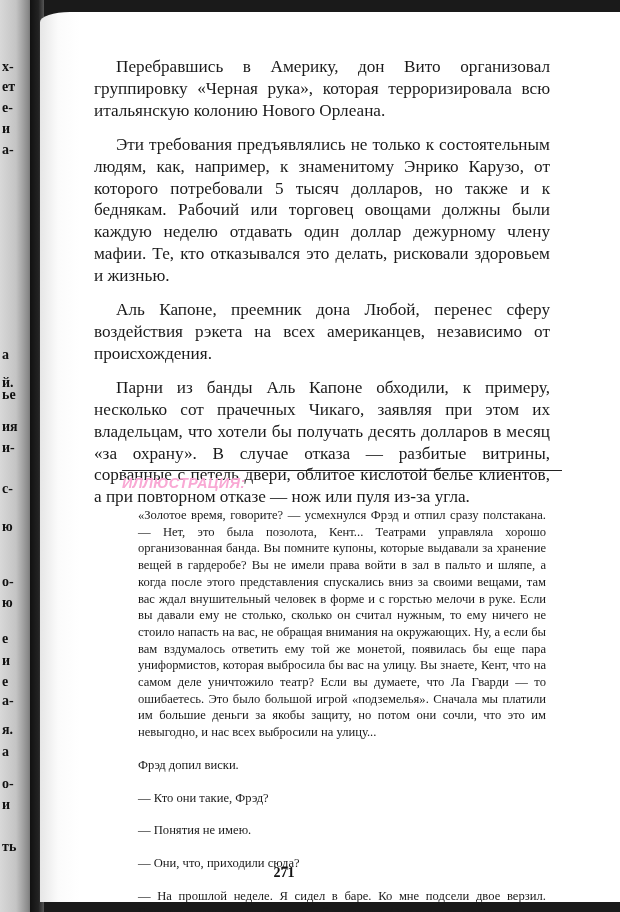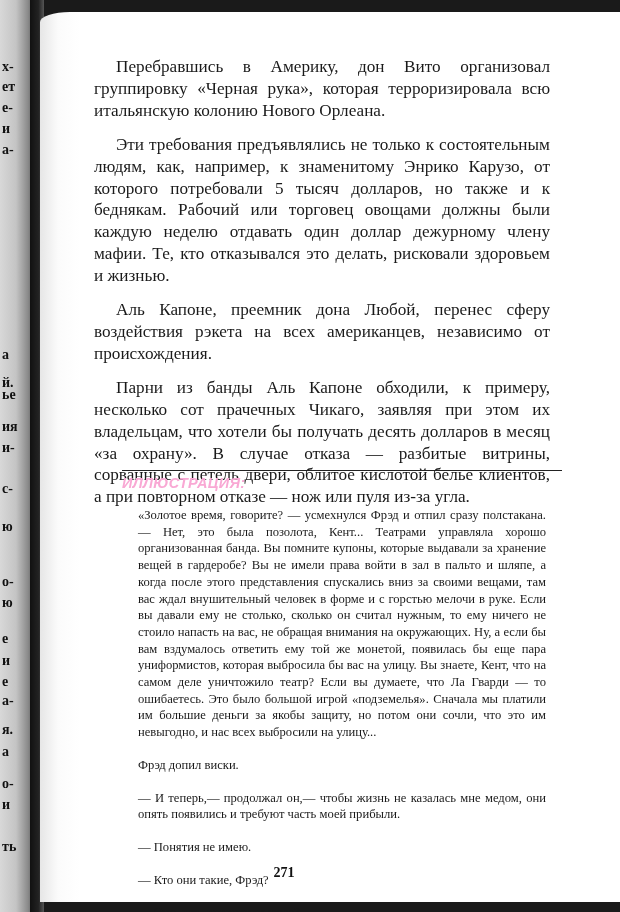--- a/index.html
+++ b/index.html
@@ -89,20 +89,19 @@
   <p class="para">Эти требования предъявлялись не только к состоятельным людям, как, например, к знаменитому Энрико Карузо, от которого потребовали 5 тысяч долларов, но также и к беднякам. Рабочий или торговец овощами должны были каждую неделю отдавать один доллар дежурному члену мафии. Те, кто отказывался это делать, рисковали здоровьем и жизнью.</p>
   <p class="para">Аль Капоне, преемник дона Любой, перенес сферу воздействия рэкета на всех американцев, независимо от происхождения.</p>
   <p class="para">Парни из банды Аль Капоне обходили, к примеру, несколько сот прачечных Чикаго, заявляя при этом их владельцам, что хотели бы получать десять долларов в месяц «за охрану». В случае отказа — разбитые витрины, сорванные с петель двери, облитое кислотой белье клиентов, а при повторном отказе — нож или пуля из-за угла.</p>
 </div>
 
 <div class="illustration">
   <div class="illus-rule"></div>
   <div class="illus-title">ИЛЛЮСТРАЦИЯ:</div>
   <p class="illus-text">«Золотое время, говорите? — усмехнулся Фрэд и отпил сразу полстакана.— Нет, это была позолота, Кент... Театрами управляла хорошо организованная банда. Вы помните купоны, которые выдавали за хранение вещей в гардеробе? Вы не имели права войти в зал в пальто и шляпе, а когда после этого представления спускались вниз за своими вещами, там вас ждал внушительный человек в форме и с горстью мелочи в руке. Если вы давали ему не столько, сколько он считал нужным, то ему ничего не стоило напасть на вас, не обращая внимания на окружающих. Ну, а если бы вам вздумалось ответить ему той же монетой, появилась бы еще пара униформистов, которая выбросила бы вас на улицу. Вы знаете, Кент, что на самом деле уничтожило театр? Если вы думаете, что Ла Гварди — то ошибаетесь. Это было большой игрой «подземелья». Сначала мы платили им большие деньги за якобы защиту, но потом они сочли, что это им невыгодно, и нас всех выбросили на улицу...</p>
   <p class="illus-text">Фрэд допил виски.</p>
-  <p class="illus-text">— И теперь,— продолжал он,— чтобы жизнь не казалась мне медом, они опять появились и требуют часть моей прибыли.</p>
+  <p class="illus-text">— Кто они такие, Фрэд?</p>
   <p class="illus-text">— Понятия не имею.</p>
-  <p class="illus-text">— Кто они такие, Фрэд?</p>
   <p class="illus-text">— Они, что, приходили сюда?</p>
   <p class="illus-text">— На прошлой неделе. Я сидел в баре. Ко мне подсели двое верзил. Представились агентами страховой компании. Они сказали, что нужно</p>
 </div>
 
 <div class="page-number">271</div>
 
 </body></html>

